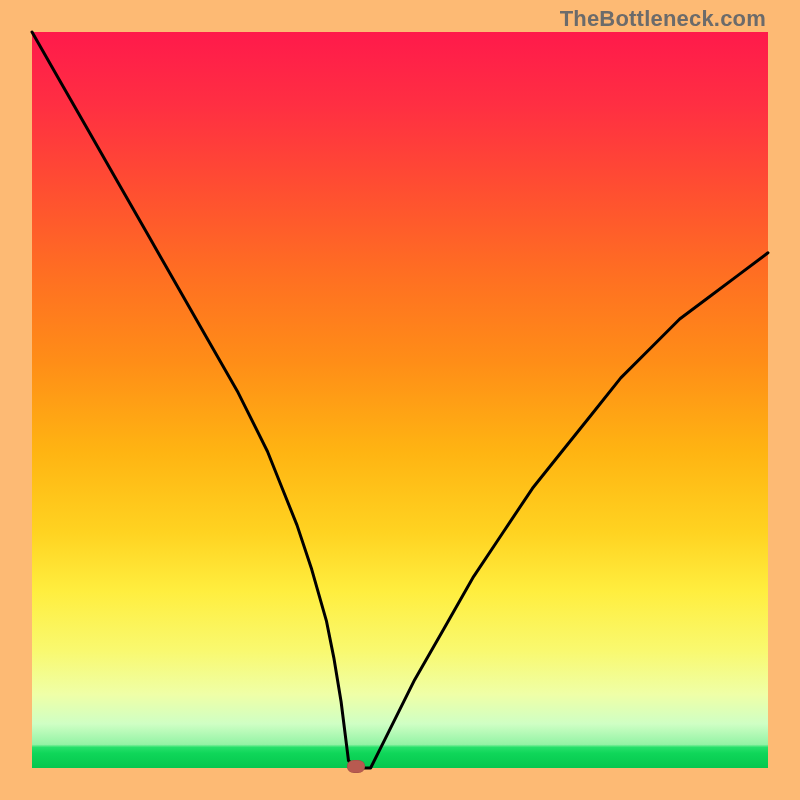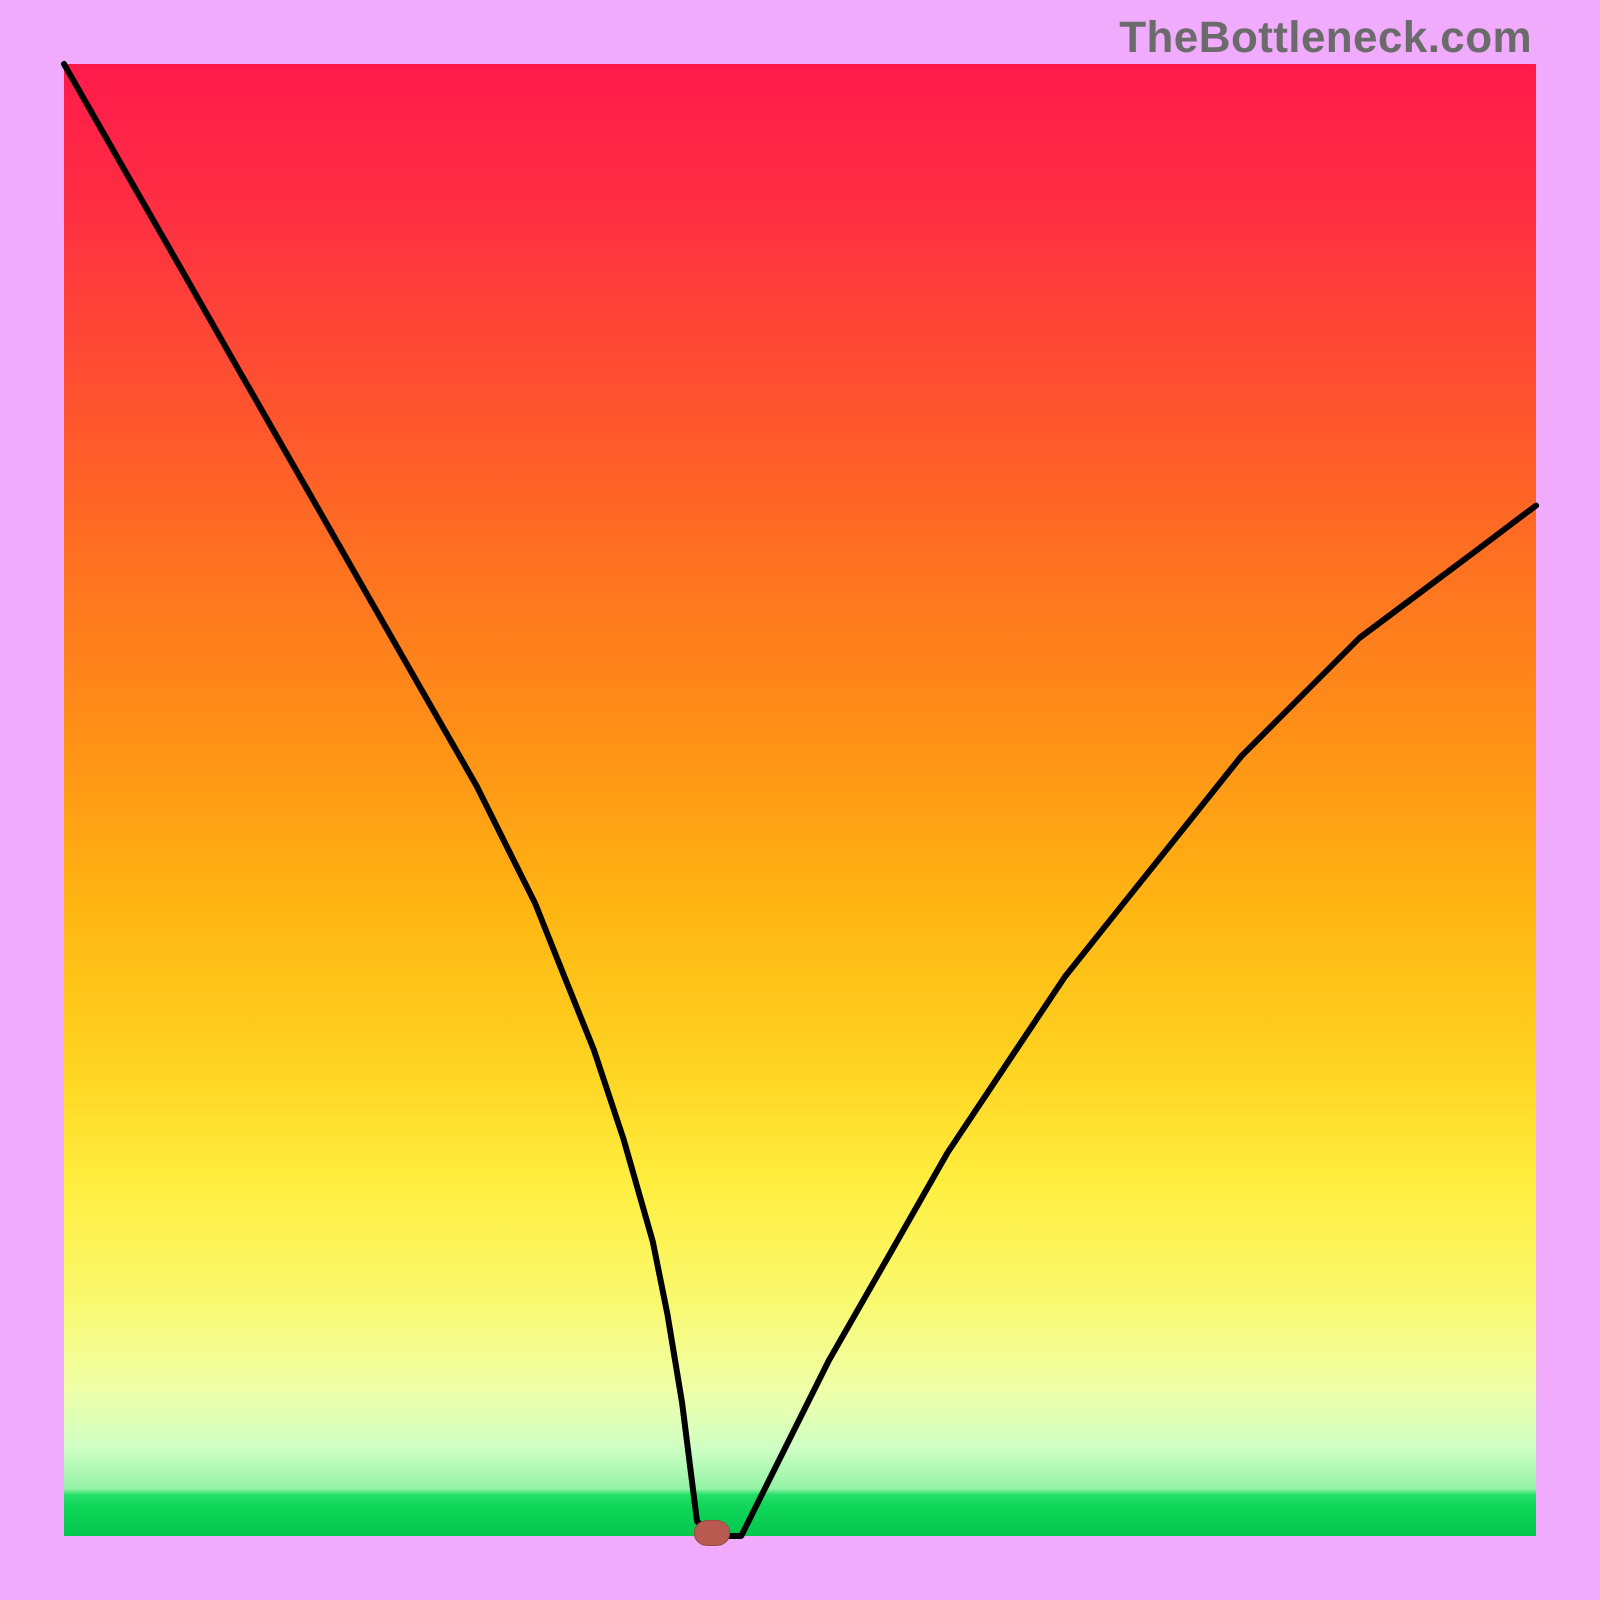--- a/index.html
+++ b/index.html
@@ -10,21 +10,21 @@
     background: #000;
     overflow: hidden;
     font-family: Arial, Helvetica, sans-serif;
   }
   .frame {
     position: absolute;
     top: 0;
     left: 0;
     width: 800px;
     height: 800px;
-    background: #f0abfc;
+    background: #fdba74;
   }
   .plot-area {
     position: absolute;
     top: 32px;
     left: 32px;
     width: 736px;
     height: 736px;
     
     background:
       

